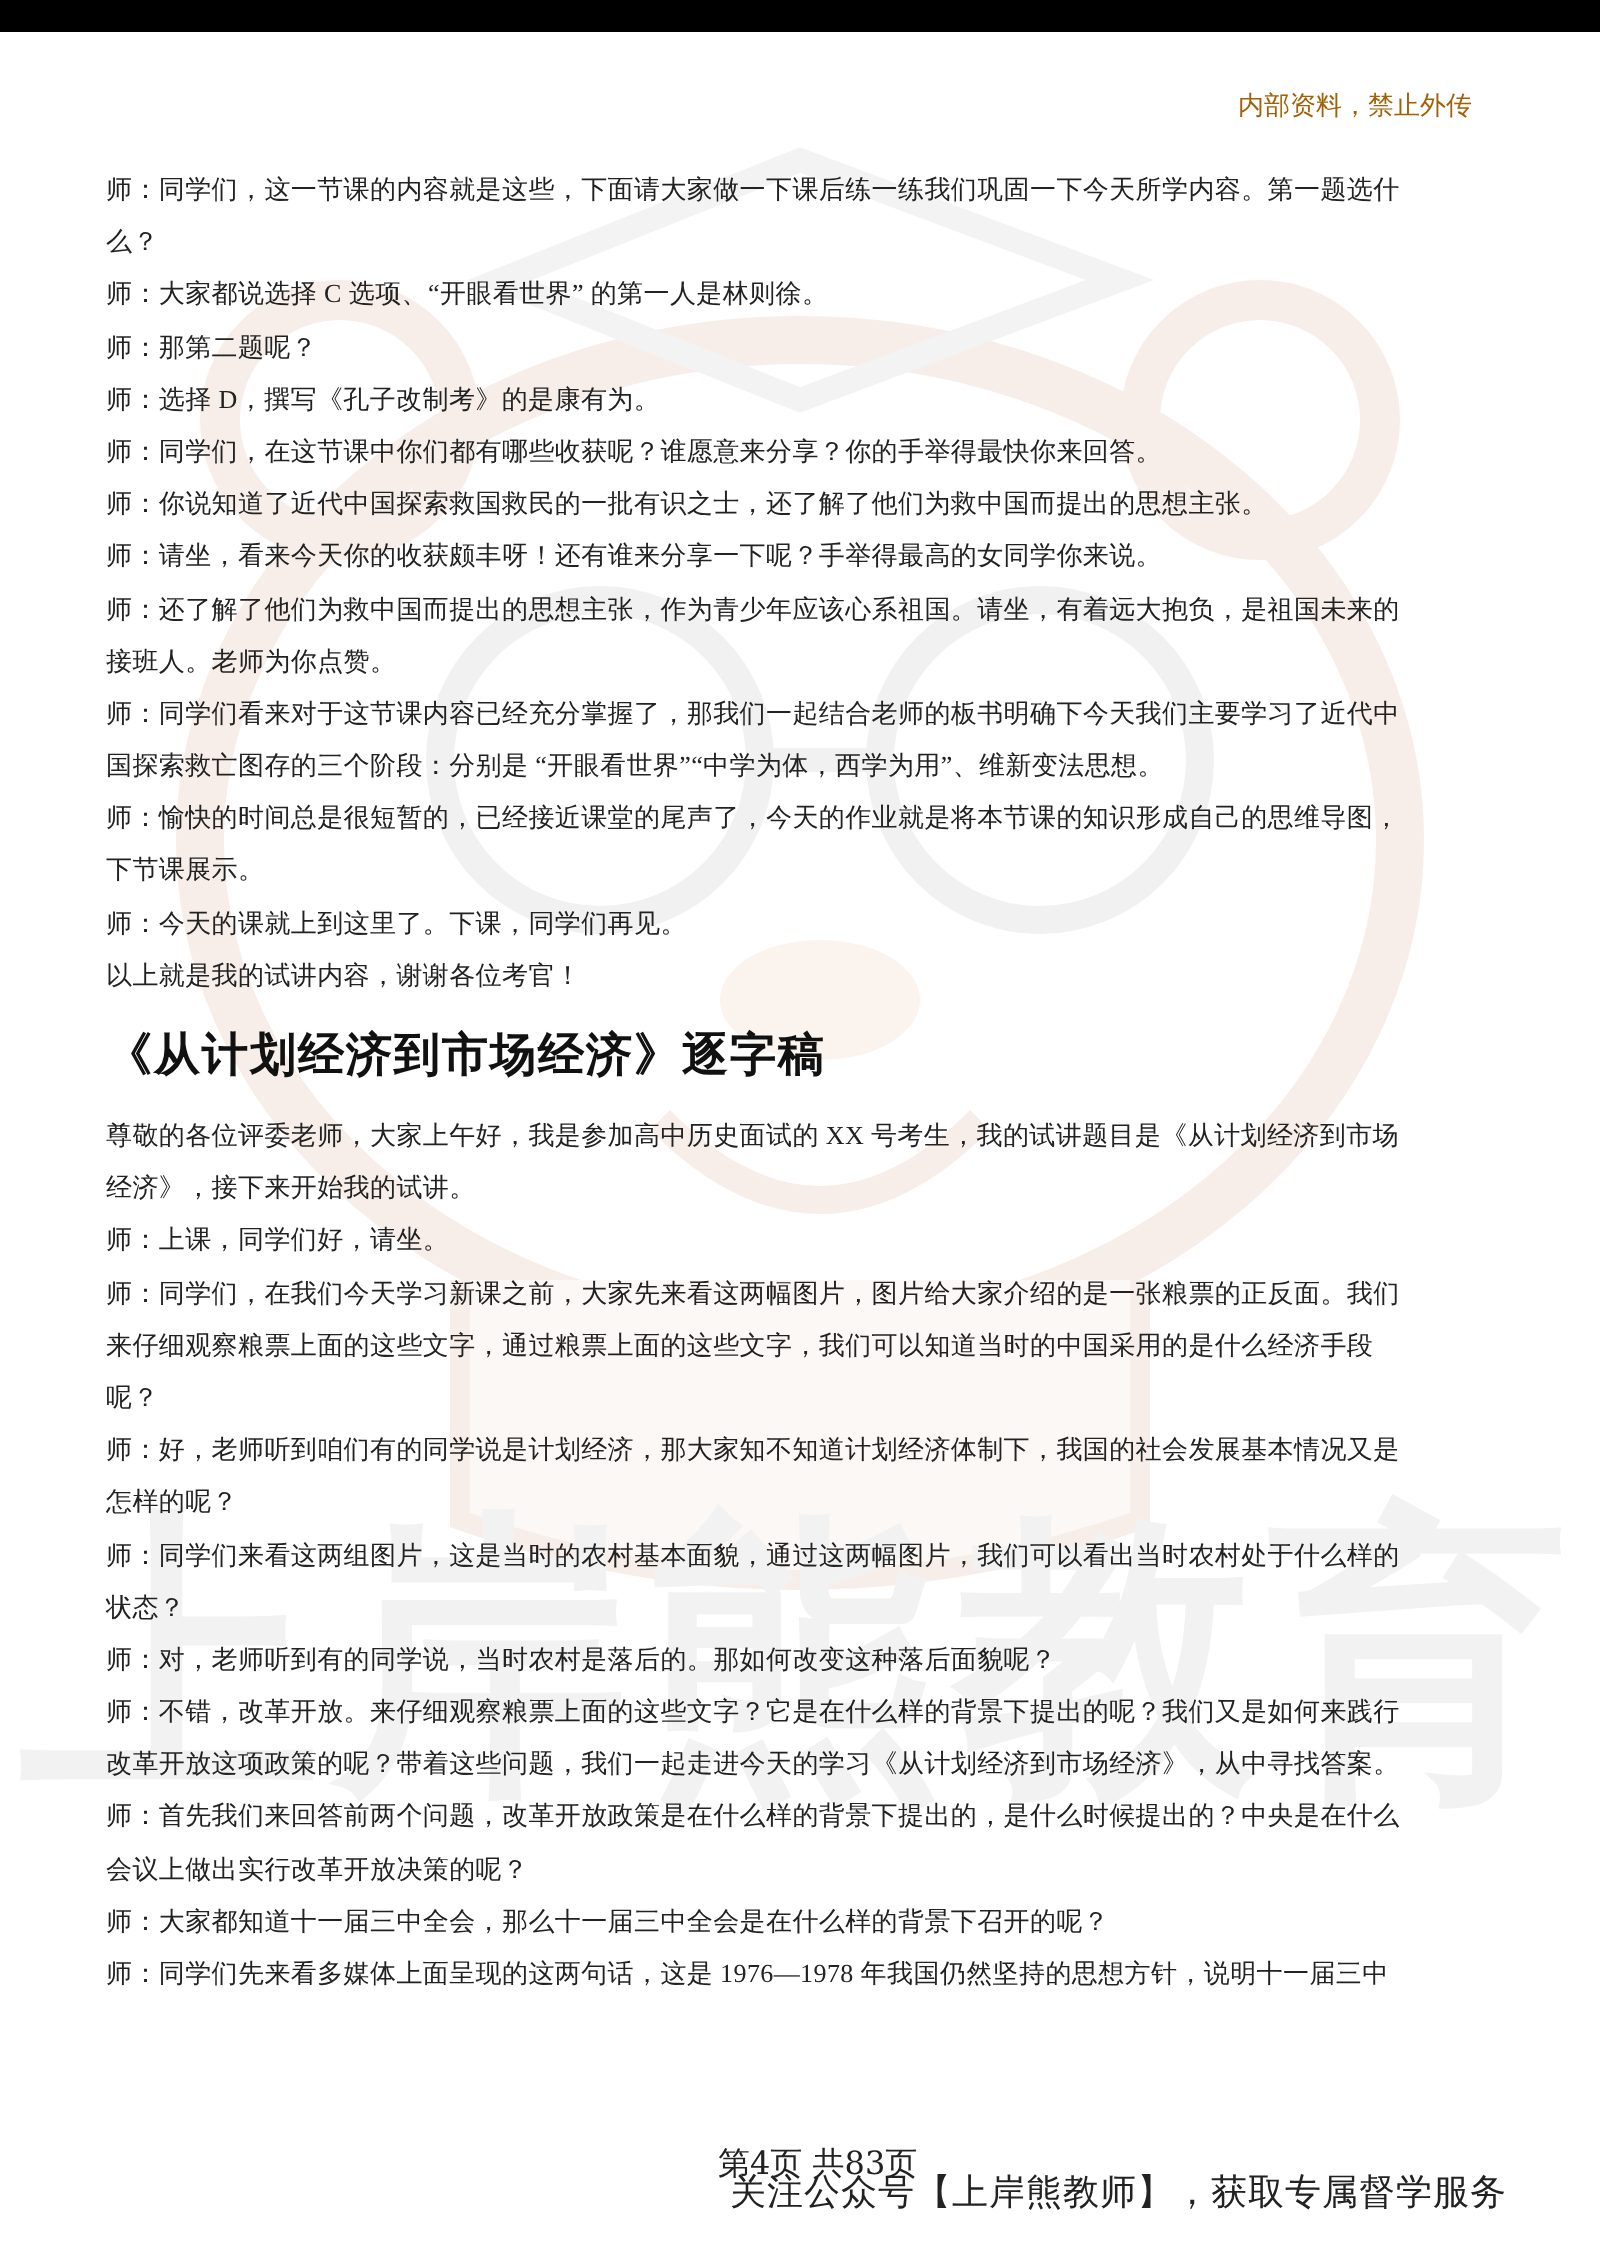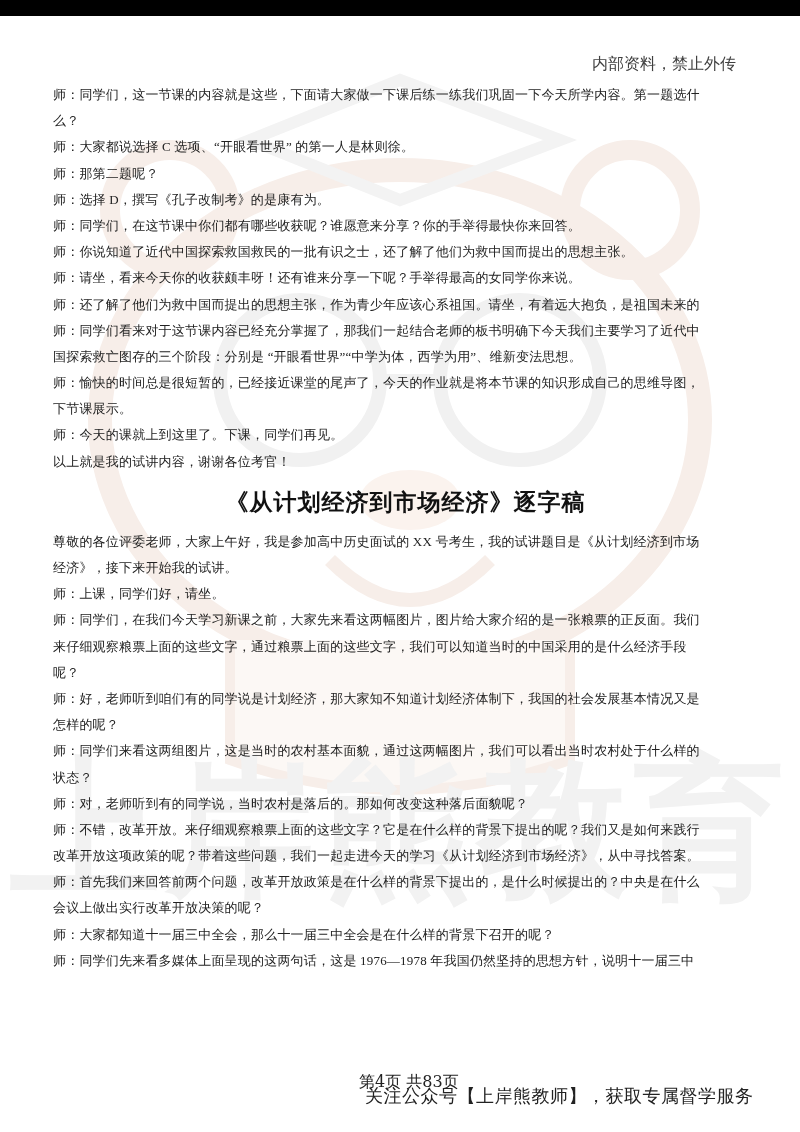--- a/index.html
+++ b/index.html
@@ -24,43 +24,42 @@
     .watermark {
       position: absolute;
       left: 0; top: 0;
       width: 800px; height: 1132px;
       pointer-events: none;
       z-index: 0;
     }
     .header-note {
       position: absolute;
       right: 64px;
-      top: 54px;
-      font-size: 16px;
-      color: #404040;
+      top: 44px;
+      font-size: 13px;
+      color: #a16207;
       z-index: 2;
     }
     .content {
       position: absolute;
       left: 53px;
       top: 82px;
       width: 705px;
       z-index: 2;
     }
     .line {
       font-size: 13px;
       line-height: 26.2px;
       height: 26.2px;
       white-space: nowrap;
       letter-spacing: 0.2px;
       font-family: Liberation Serif, serif;
     }
     .title {
-      text-align: center;
-      font-family: Liberation Sans, sans-serif;
+      font-family: Liberation Serif, serif;
       font-weight: bold;
       font-size: 23px;
       height: 50px;
       line-height: 50px;
       margin-top: 2px;
       margin-bottom: 2px;
       letter-spacing: 1px;
       color: #111;
     }
     .footer-page {
@@ -113,20 +112,21 @@
   <div>
     <div class="line">师：同学们，这一节课的内容就是这些，下面请大家做一下课后练一练我们巩固一下今天所学内容。第一题选什</div>
     <div class="line">么？</div>
     <div class="line">师：大家都说选择 C 选项、“开眼看世界” 的第一人是林则徐。</div>
     <div class="line">师：那第二题呢？</div>
     <div class="line">师：选择 D，撰写《孔子改制考》的是康有为。</div>
     <div class="line">师：同学们，在这节课中你们都有哪些收获呢？谁愿意来分享？你的手举得最快你来回答。</div>
     <div class="line">师：你说知道了近代中国探索救国救民的一批有识之士，还了解了他们为救中国而提出的思想主张。</div>
     <div class="line">师：请坐，看来今天你的收获颇丰呀！还有谁来分享一下呢？手举得最高的女同学你来说。</div>
     <div class="line">师：还了解了他们为救中国而提出的思想主张，作为青少年应该心系祖国。请坐，有着远大抱负，是祖国未来的</div>
+    <div class="line">接班人。老师为你点赞。</div>
     <div class="line">师：同学们看来对于这节课内容已经充分掌握了，那我们一起结合老师的板书明确下今天我们主要学习了近代中</div>
     <div class="line">国探索救亡图存的三个阶段：分别是 “开眼看世界”“中学为体，西学为用”、维新变法思想。</div>
     <div class="line">师：愉快的时间总是很短暂的，已经接近课堂的尾声了，今天的作业就是将本节课的知识形成自己的思维导图，</div>
     <div class="line">下节课展示。</div>
     <div class="line">师：今天的课就上到这里了。下课，同学们再见。</div>
     <div class="line">以上就是我的试讲内容，谢谢各位考官！</div>
   </div>
 
   <div class="title">《从计划经济到市场经济》逐字稿</div>
 

